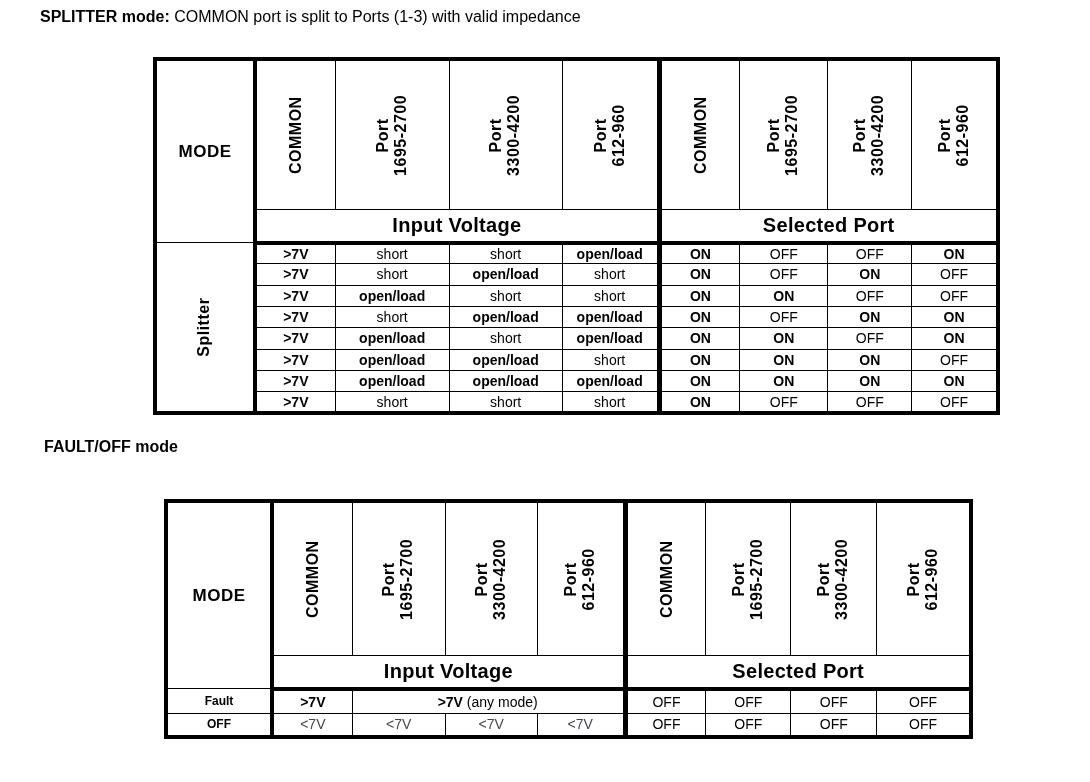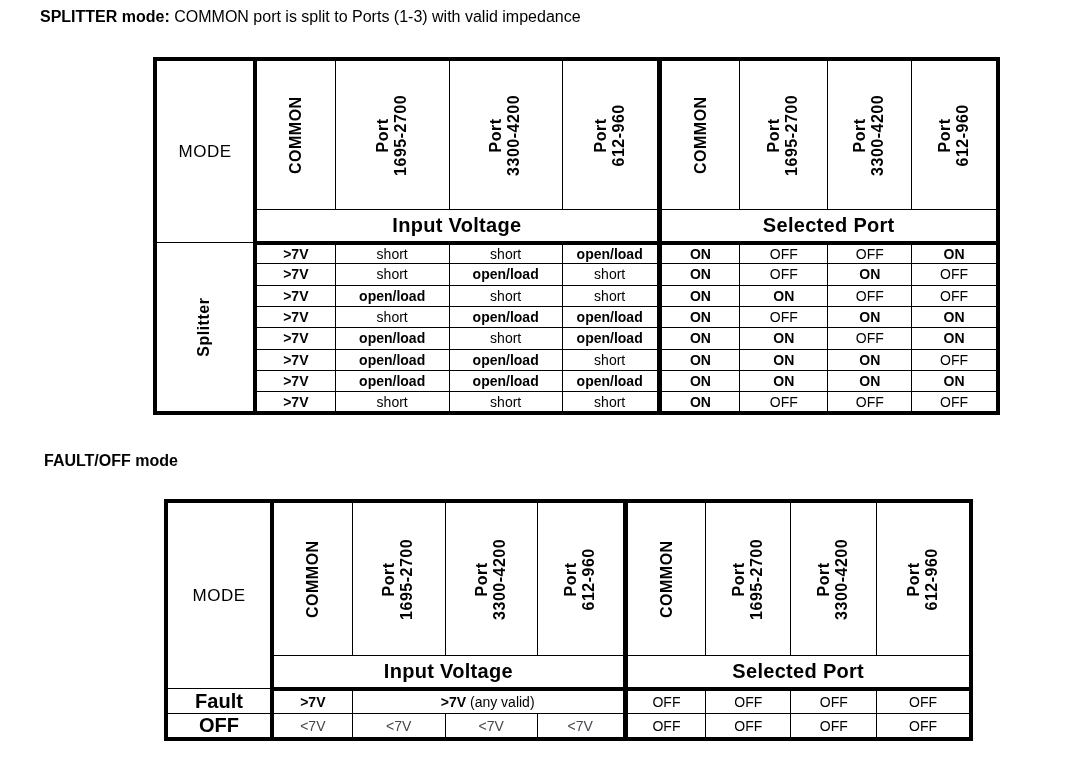--- a/index.html
+++ b/index.html
@@ -10,21 +10,21 @@
   html,body{margin:0;padding:0;}
   body{
     width:1090px;height:782px;position:relative;overflow:hidden;
     background:var(--paper);
     font-family:"Liberation Sans","DejaVu Sans",sans-serif;
     color:var(--ink);
   }
   .title{position:absolute;font-size:16px;white-space:pre;}
   .b{font-weight:700;}
   #title1{left:40px;top:8px;}
-  #title2{left:44px;top:452px;font-weight:700;}
+  #title2{left:44px;top:438px;font-weight:700;}
   .twrap{position:absolute;}
   #t1{left:153px;top:57px;}
   #t2{left:164px;top:499px;}
 
   table.dtable{
     border-collapse:collapse;
     table-layout:fixed;
     background:var(--paper);
     border:4px solid var(--ink);
   }
@@ -34,29 +34,29 @@
     text-align:center;
     vertical-align:middle;
     overflow:hidden;
   }
   .dtable td{font-size:14px;font-weight:400;}
   .dtable td.b{font-weight:700;}
   .dtable td.muted{color:var(--muted);margin-top:16px;}
   .dtable td span{font-size:14px;}
 
   th.mode-head{
-    font-size:17px;font-weight:400;
+    font-size:17px;font-weight:700;
     border-right:4px solid var(--ink);
     letter-spacing:.5px;
   }
   th.mode-rot,th.mode-lbl{
     border-right:4px solid var(--ink);
     font-weight:700;
   }
-  th.mode-lbl{font-size:20px;}
+  th.mode-lbl{font-size:12px;}
   th.glabel{
     font-size:20px;font-weight:700;
     border-bottom:4px solid var(--ink);
     letter-spacing:.3px;
   }
   .group-start{border-left:5px solid var(--ink) !important;}
 
   .rot-box{
     display:flex;align-items:center;justify-content:center;
     width:100%;
@@ -303,21 +303,21 @@
           </tr>
           <tr style="height: 33px;">
             <th class="glabel" colspan="4">Input Voltage</th>
             <th class="glabel group-start" colspan="4">Selected Port</th>
           </tr>
         </thead>
         <tbody>
           <tr style="height: 25px;">
             <th class="mode-lbl">Fault</th>
             <td class="b">&gt;7V</td>
-            <td colspan="3"><span class="b">&gt;7V</span><span> (any valid)</span></td>
+            <td colspan="3"><span class="b">&gt;7V</span><span> (any mode)</span></td>
             <td class="group-start">OFF</td>
             <td>OFF</td>
             <td>OFF</td>
             <td>OFF</td>
           </tr>
           <tr style="height: 23px;">
             <th class="mode-lbl">OFF</th>
             <td class="muted">&lt;7V</td>
             <td class="muted">&lt;7V</td>
             <td class="muted">&lt;7V</td>

